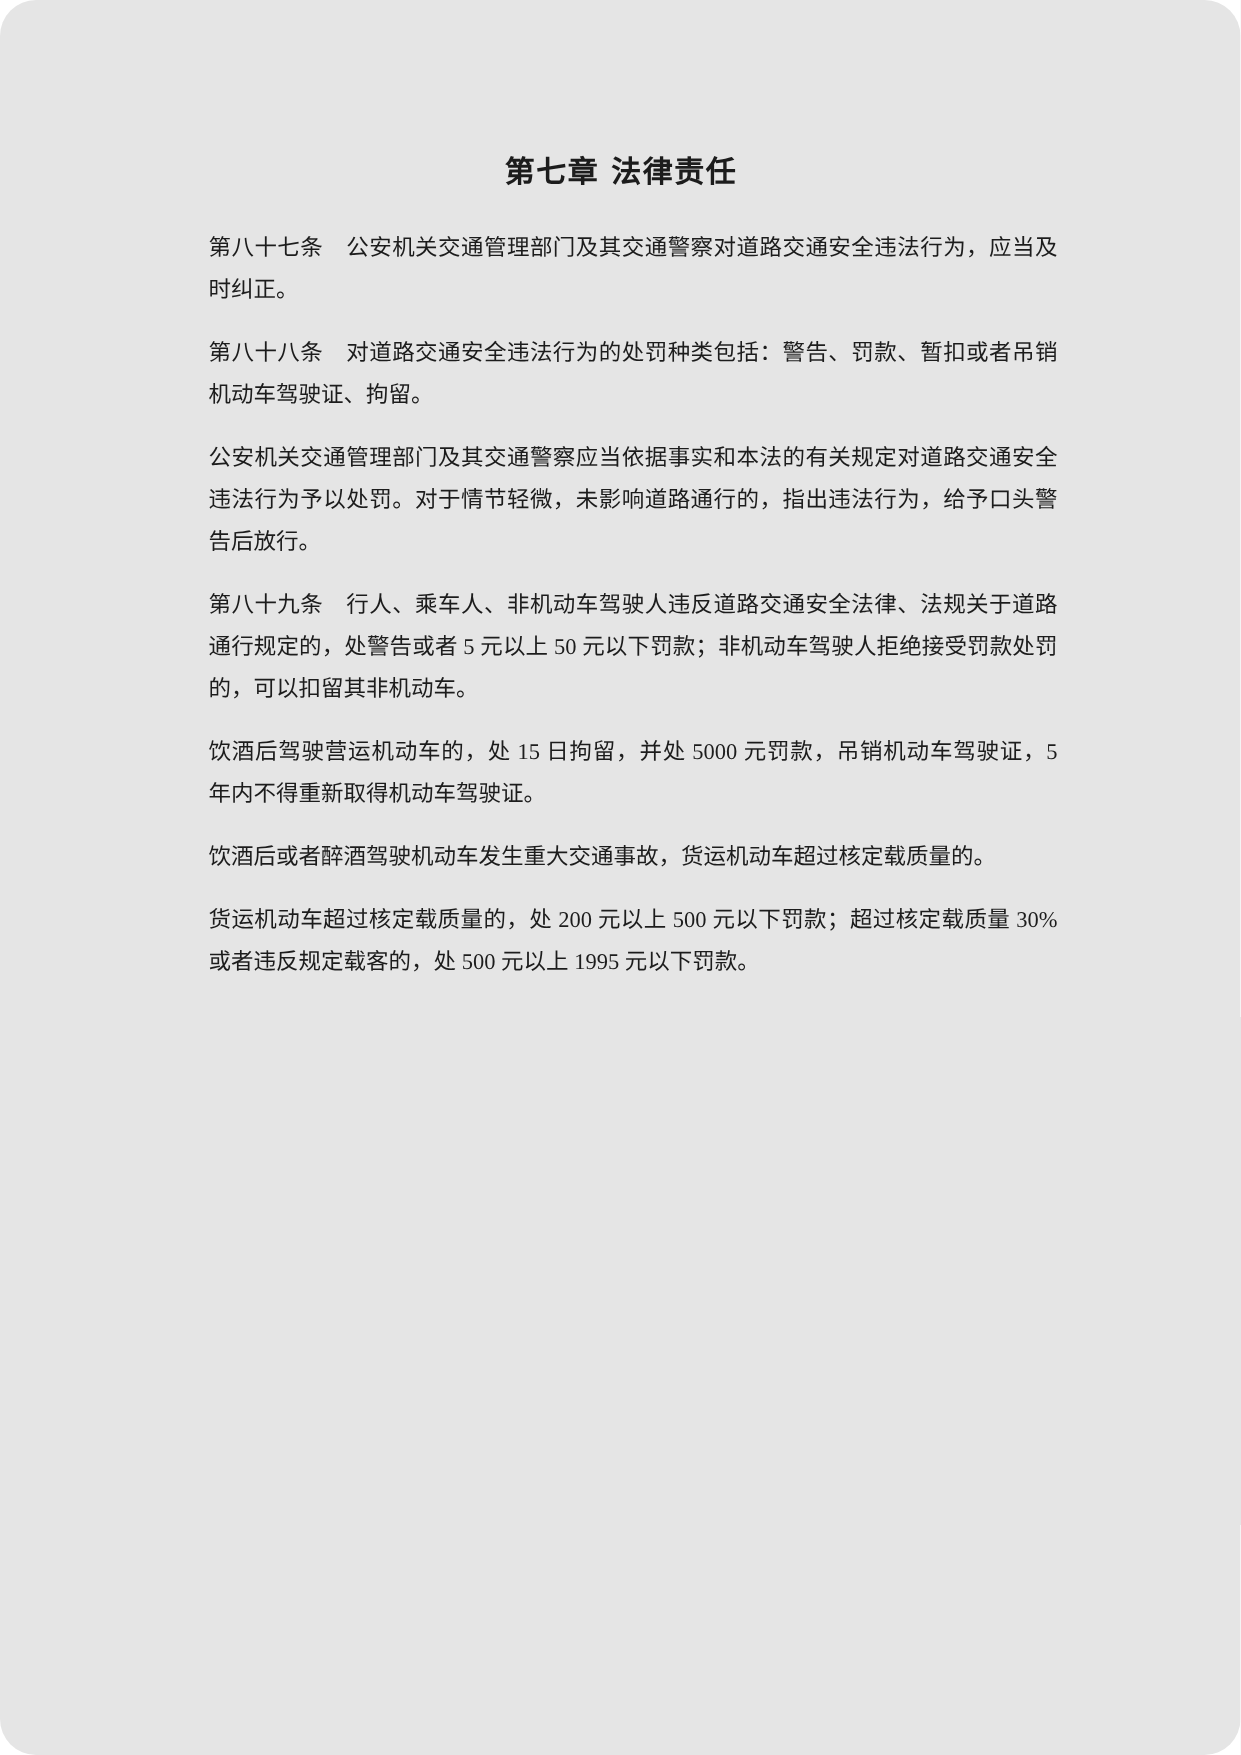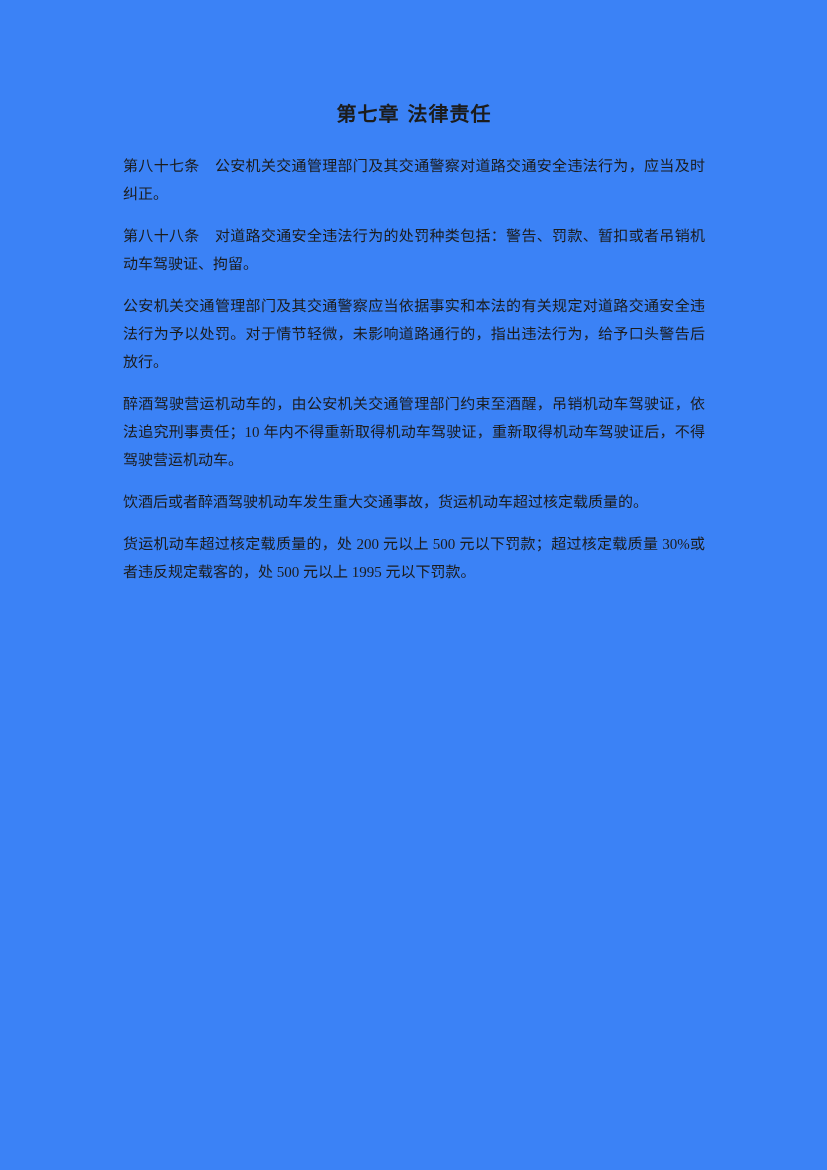--- a/index.html
+++ b/index.html
@@ -6,50 +6,52 @@
   html, body {
     margin: 0;
     padding: 0;
     background: #ffffff;
   }
   .page {
     position: relative;
     width: 827px;
     height: 1170px;
     margin: 0 auto;
-    background: #3b82f6;
+    background: #e5e5e5;
     box-sizing: border-box;
     padding: 102px 122px 16px 123px;
     overflow: hidden;
+    border-radius: 24px;
   }
   .chapter-title {
     font-family: "DejaVu Sans", "Liberation Sans", sans-serif;
     font-weight: bold;
     font-size: 20px;
     line-height: 24px;
     color: #1c1c1c;
     text-align: center;
     margin: 0 0 26px 0;
     letter-spacing: 1px;
   }
   .para {
     font-family: "Liberation Serif", "DejaVu Serif", serif;
     font-size: 15px;
     line-height: 28px;
     color: #1c1c1c;
     text-align: justify;
     text-justify: inter-ideograph;
-    margin: 0 0 14px 0;
+    margin: 0 0 14px 16px;
   }
 </style>
 </head>
 <body>
 
 <div class="page">
   <h1 class="chapter-title">第七章 法律责任</h1>
 
   <p class="para">第八十七条　公安机关交通管理部门及其交通警察对道路交通安全违法行为，应当及时纠正。</p>
   <p class="para">第八十八条　对道路交通安全违法行为的处罚种类包括：警告、罚款、暂扣或者吊销机动车驾驶证、拘留。</p>
   <p class="para">公安机关交通管理部门及其交通警察应当依据事实和本法的有关规定对道路交通安全违法行为予以处罚。对于情节轻微，未影响道路通行的，指出违法行为，给予口头警告后放行。</p>
-  <p class="para">醉酒驾驶营运机动车的，由公安机关交通管理部门约束至酒醒，吊销机动车驾驶证，依法追究刑事责任；10 年内不得重新取得机动车驾驶证，重新取得机动车驾驶证后，不得驾驶营运机动车。</p>
+  <p class="para">第八十九条　行人、乘车人、非机动车驾驶人违反道路交通安全法律、法规关于道路通行规定的，处警告或者 5 元以上 50 元以下罚款；非机动车驾驶人拒绝接受罚款处罚的，可以扣留其非机动车。</p>
+  <p class="para">饮酒后驾驶营运机动车的，处 15 日拘留，并处 5000 元罚款，吊销机动车驾驶证，5 年内不得重新取得机动车驾驶证。</p>
   <p class="para">饮酒后或者醉酒驾驶机动车发生重大交通事故，货运机动车超过核定载质量的。</p>
   <p class="para">货运机动车超过核定载质量的，处 200 元以上 500 元以下罚款；超过核定载质量 30%或者违反规定载客的，处 500 元以上 1995 元以下罚款。</p>
 </div>
 
 </body></html>

